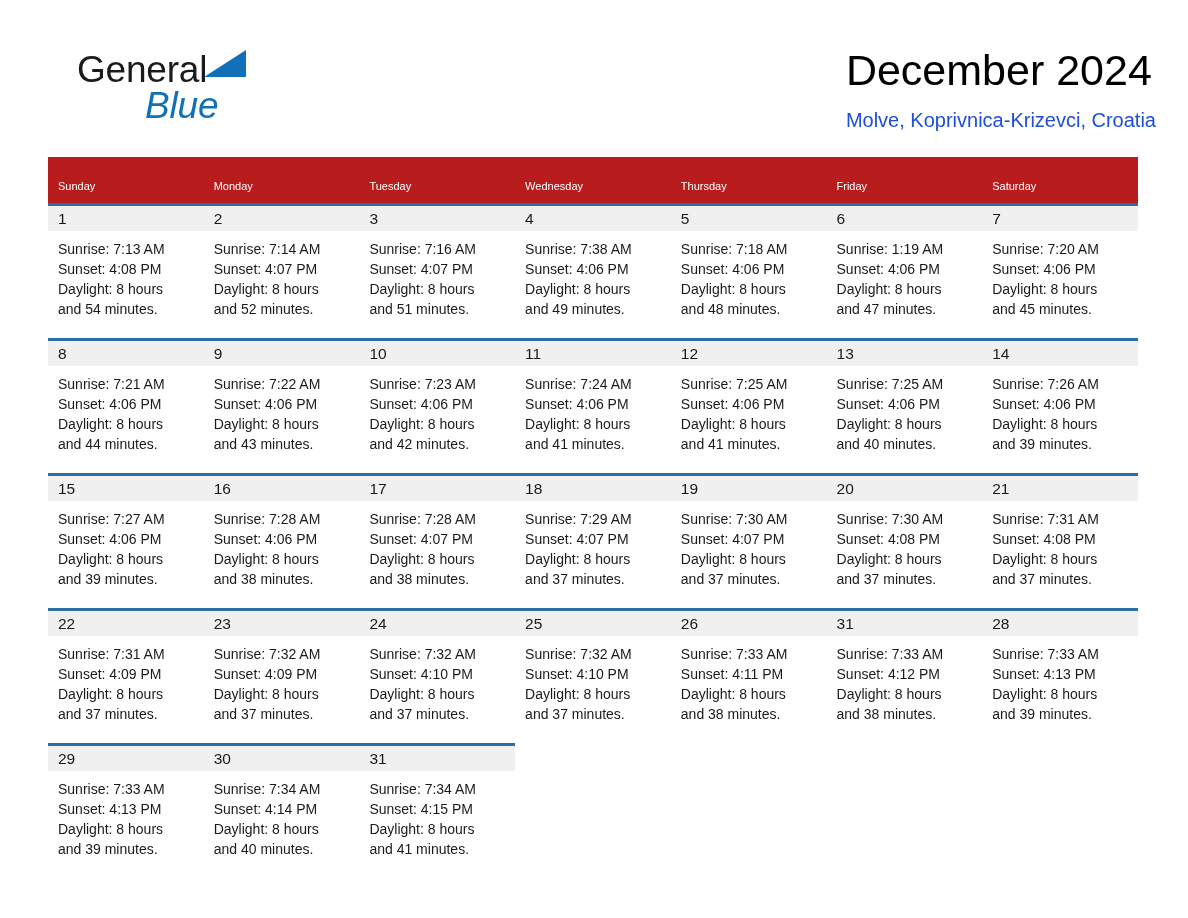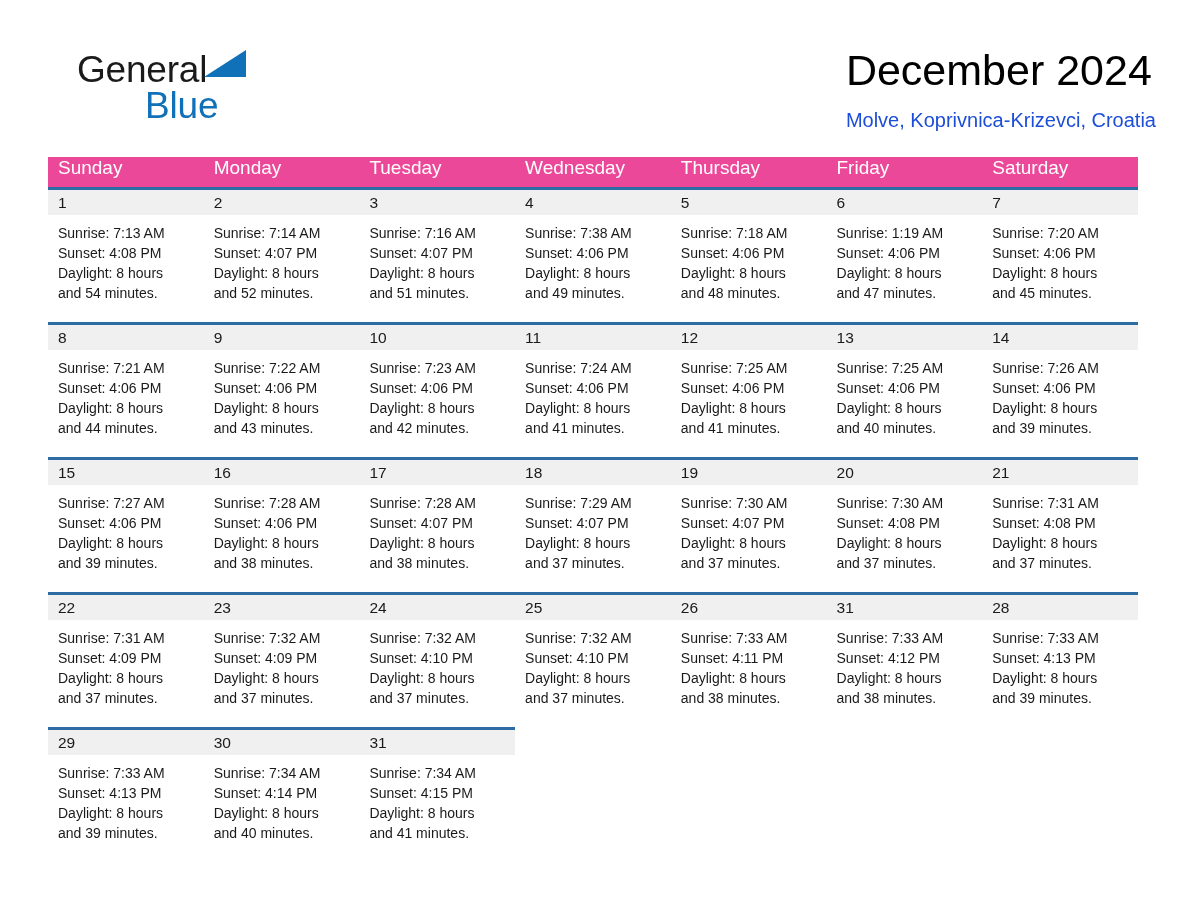--- a/index.html
+++ b/index.html
@@ -62,20 +62,21 @@
     margin-top: -14px;
   }
   .logo-blue {
     position: absolute;
     left: 68px;
     top: 38px;
     font-size: 37px;
     line-height: 40px;
     color: #1070b8;
     letter-spacing: -0.2px;
+    font-style: italic;
   }
 
   .title-block {
     position: absolute;
     right: 52px;
     top: 44px;
     text-align: left;
   }
   .cal-title {
     font-size: 43px;
@@ -96,26 +97,26 @@
   
   .calendar {
     position: absolute;
     left: 48px;
     top: 157px;
     width: 1090px;
     border-collapse: collapse;
     table-layout: fixed;
   }
   .calendar th {
-    background: #ec4899;
+    background: #b91c1c;
     color: #ffffff;
-    font-size: 19px;
+    font-size: 11px;
     font-weight: 400;
     text-align: left;
-    padding: 0 0 8px 10px;
+    padding: 19px 0 8px 10px;
     height: 19px;
     vertical-align: middle;
     border: none;
   }
   .calendar td {
     vertical-align: top;
     padding: 0;
     border: none;
     width: 155.7px;
     height: 129px;

